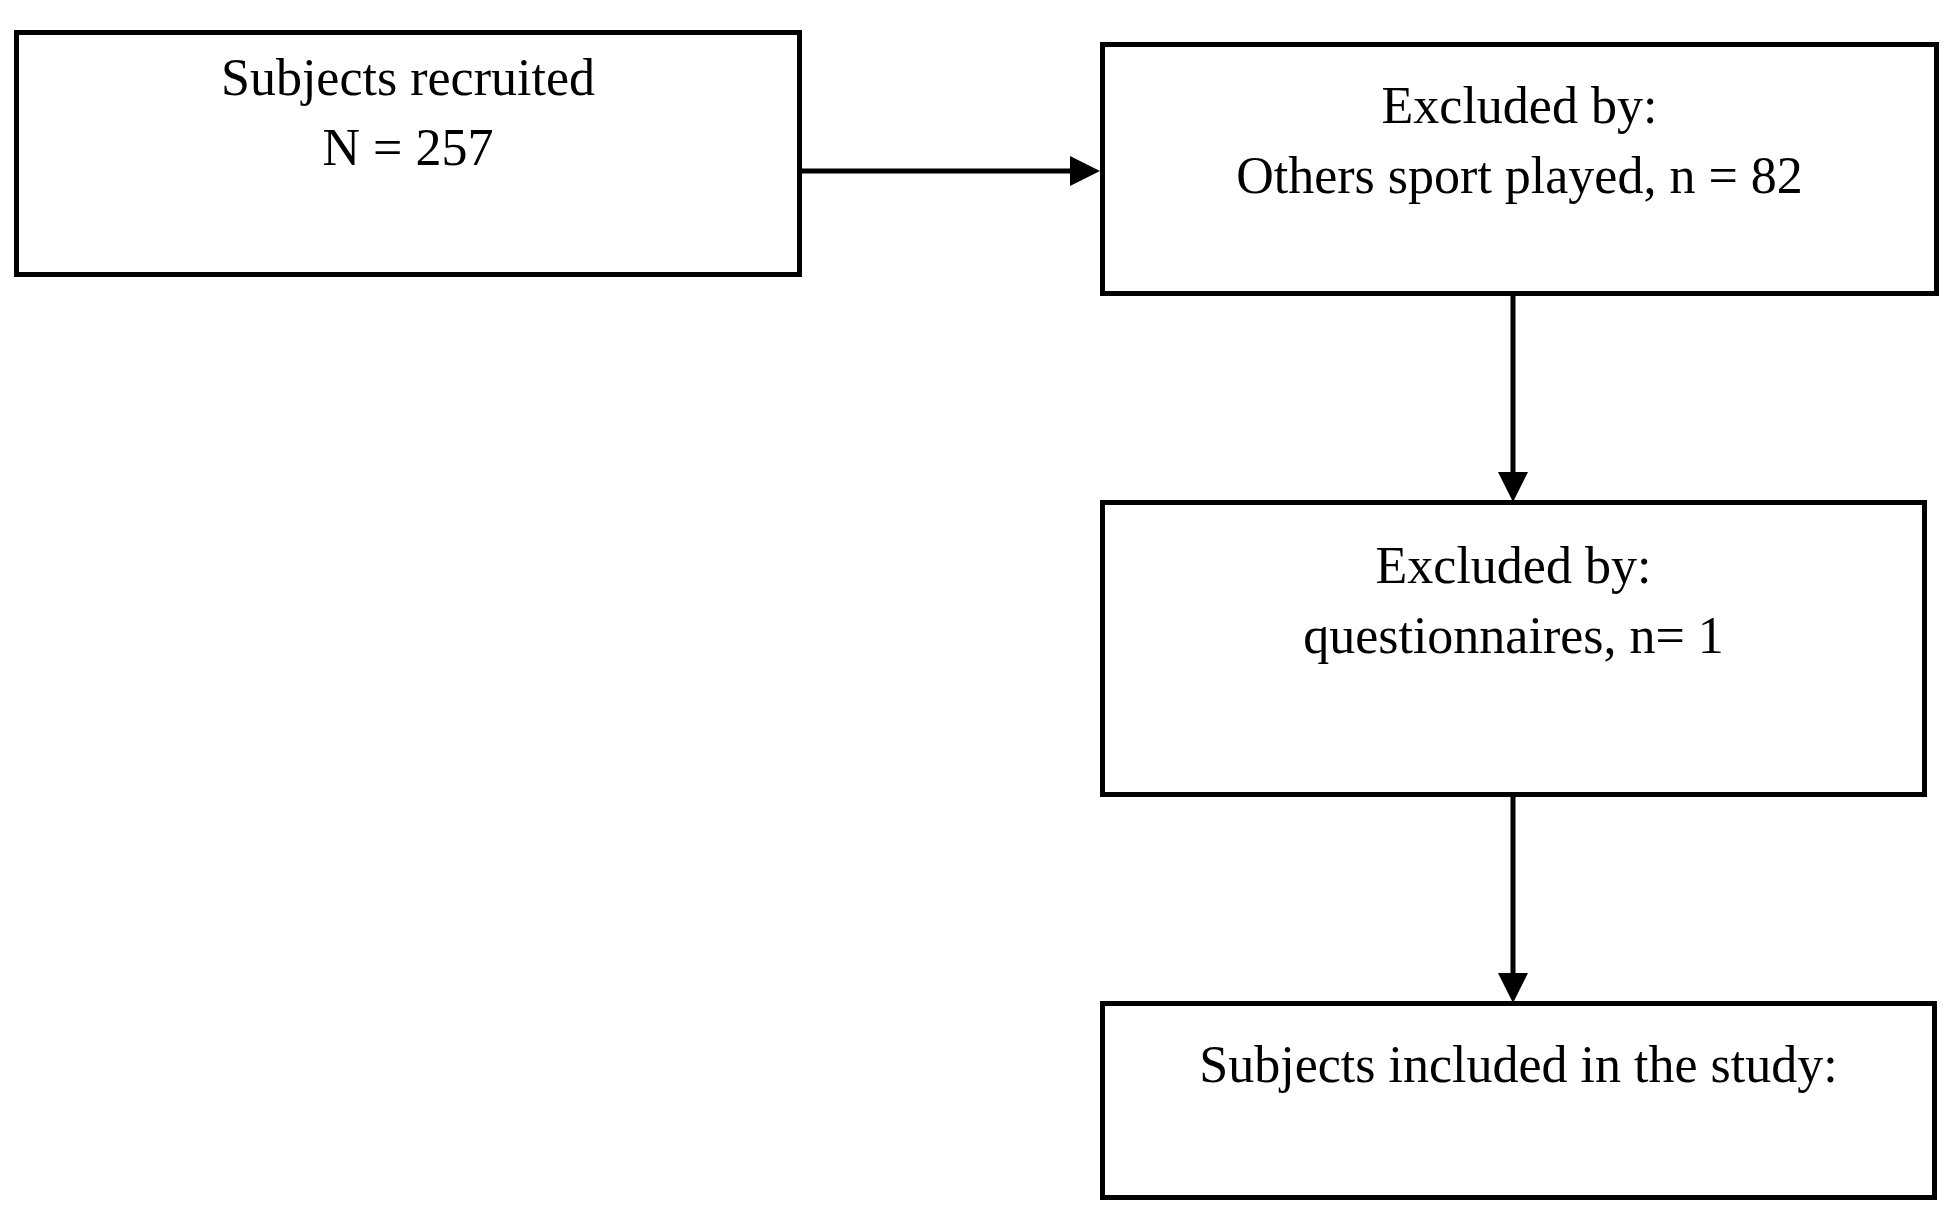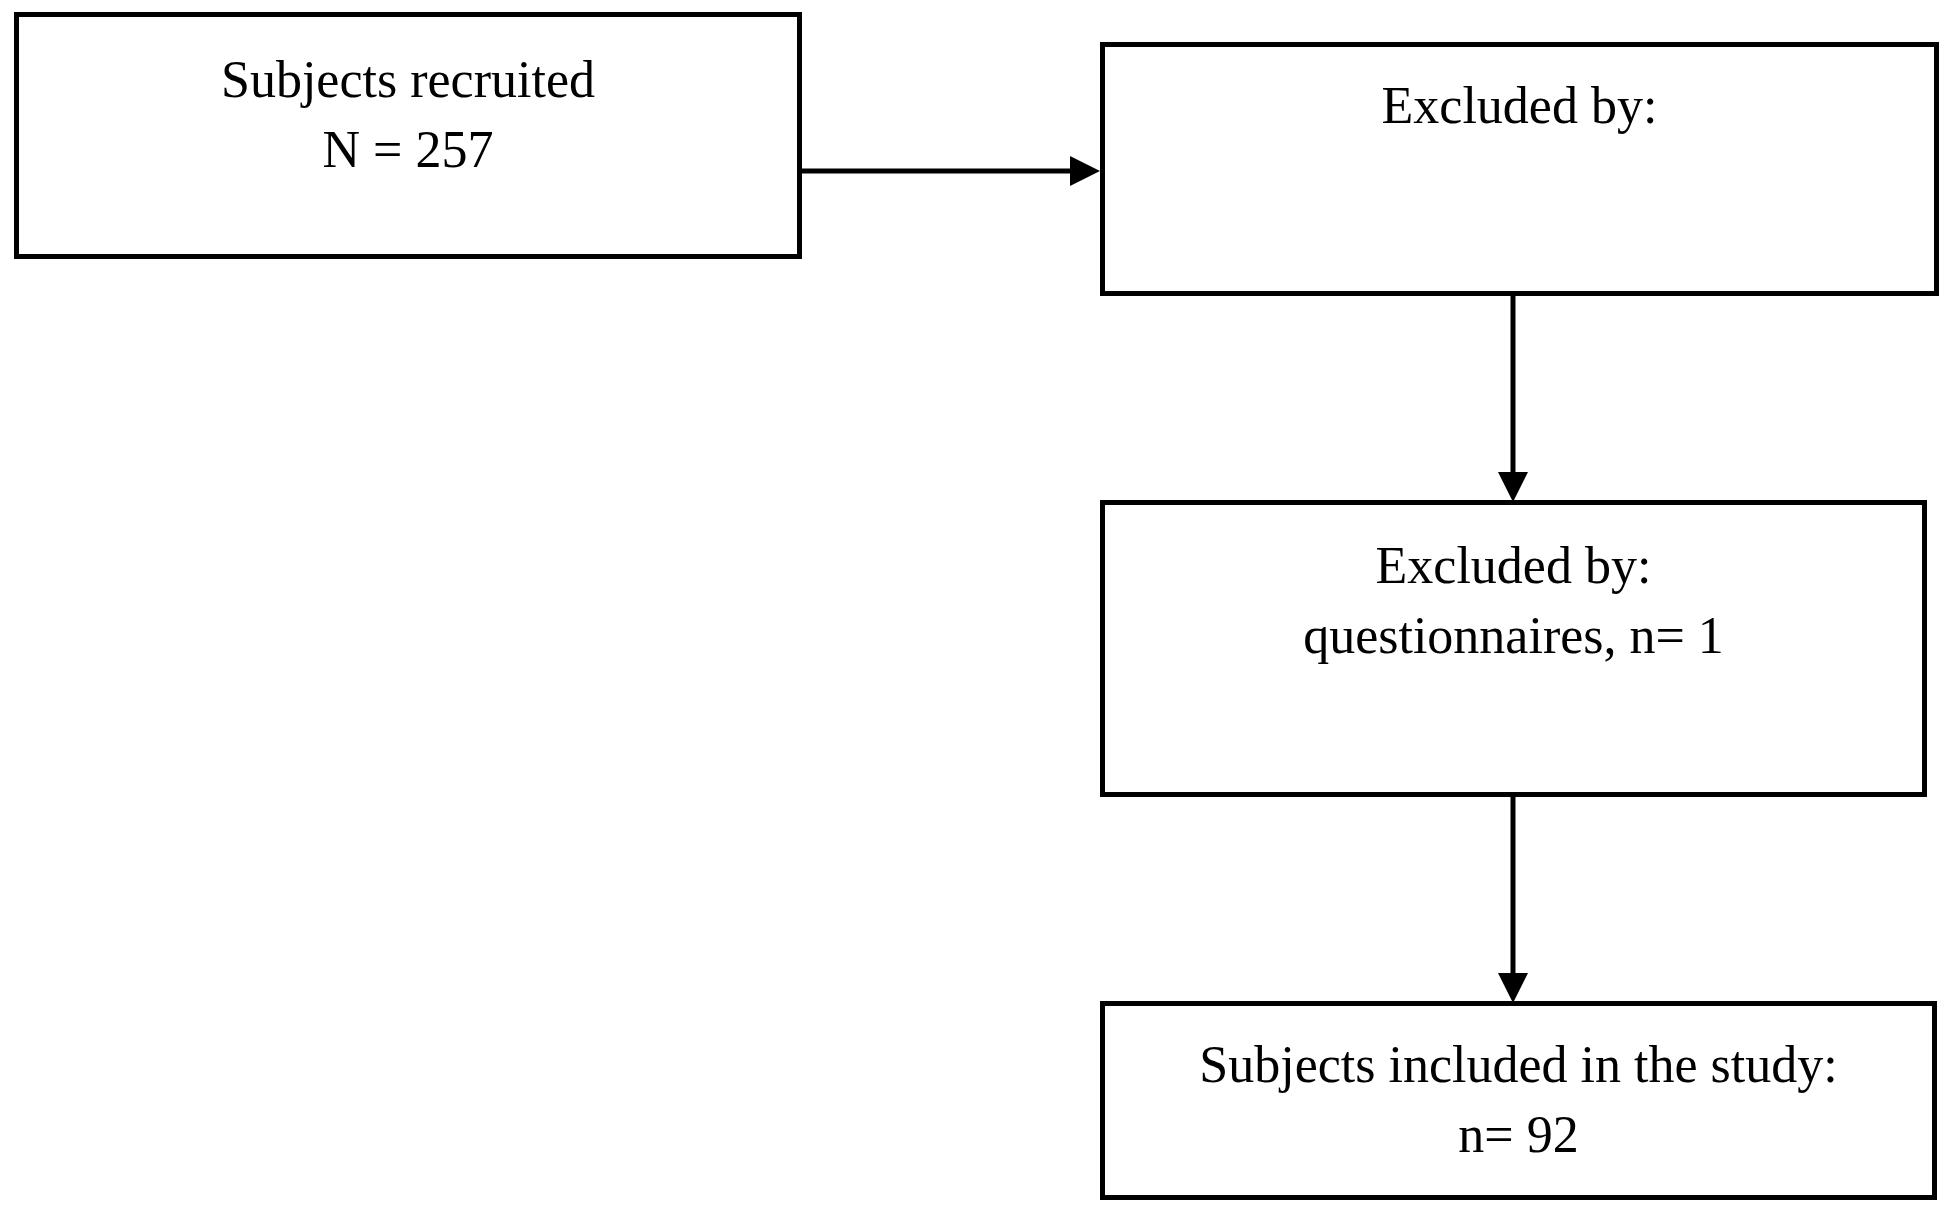--- a/index.html
+++ b/index.html
@@ -28,24 +28,24 @@
   .box-text {
     display: block;
     font-size: 52px;
     line-height: 70px;
     color: #000000;
     white-space: nowrap;
   }
   
   #box-recruited {
     left: 14px;
-    top: 12px;
+    top: 30px;
     width: 788px;
     height: 247px;
-    padding-top: 28px;
+    padding-top: 8px;
   }
   
   #box-excluded-sport {
     left: 1100px;
     top: 42px;
     width: 839px;
     height: 254px;
     padding-top: 24px;
   }
   
@@ -97,30 +97,30 @@
 
 <div id="canvas">
 
   <div class="flow-box" id="box-recruited">
     <span class="box-text">Subjects recruited</span>
     <span class="box-text">N = 257</span>
   </div>
 
   <div class="flow-box" id="box-excluded-sport">
     <span class="box-text">Excluded by:</span>
+    <span class="box-text">Others sport played, n = 82</span>
   </div>
 
   <div class="flow-box" id="box-excluded-answers">
     <span class="box-text">Excluded by:</span>
     <span class="box-text">questionnaires, n= 1</span>
   </div>
 
   <div class="flow-box" id="box-included">
     <span class="box-text">Subjects included in the study:</span>
-    <span class="box-text">n= 92</span>
   </div>
 
   <div class="connector" id="arrow-recruited-to-sport">
     <svg width="306" height="44" viewBox="0 0 306 44" xmlns="http://www.w3.org/2000/svg">
       <line x1="0" y1="21" x2="278" y2="21" stroke="#000000" stroke-width="5"></line>
       <polygon points="272,6 302,21 272,36" fill="#000000"></polygon>
     </svg>
   </div>
 
   <div class="connector" id="arrow-sport-to-answers">

